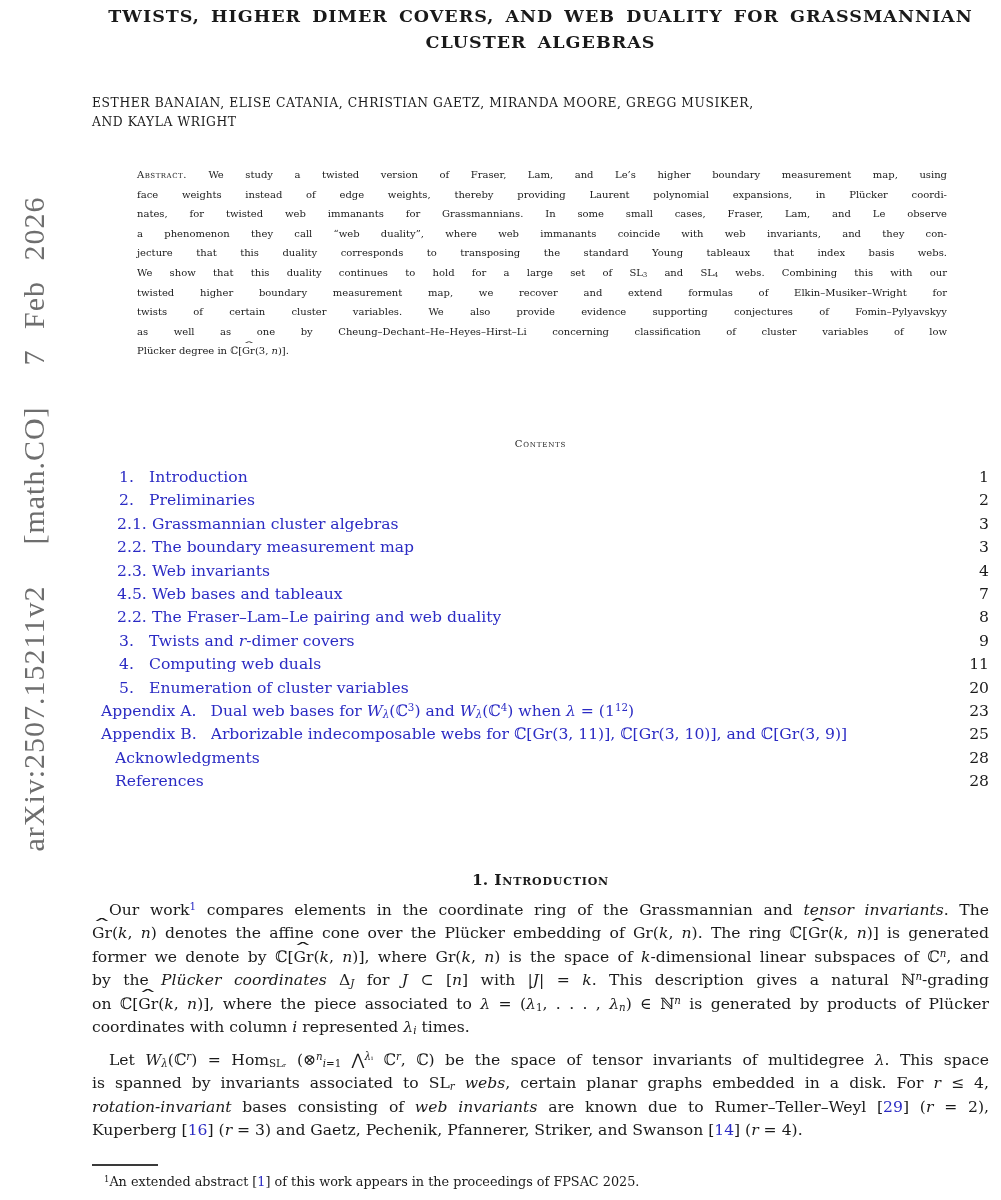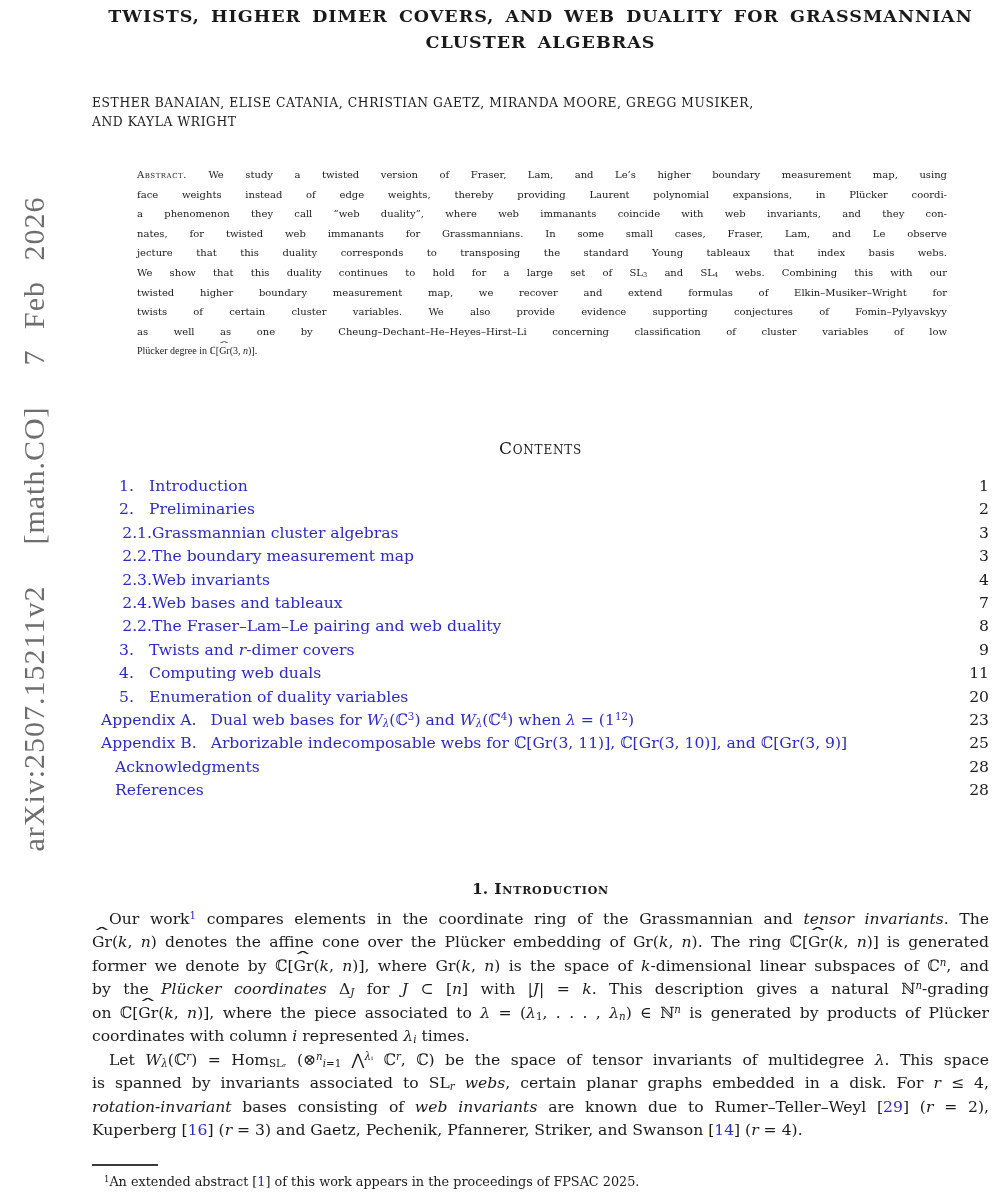--- a/index.html
+++ b/index.html
@@ -24,48 +24,48 @@
   .authors{
     margin-top:39px; text-align:left; font-size:12.3px; letter-spacing:0.6px;
     line-height:19px;
   }
   
   .abstract{
     margin-top:33px; margin-left:45px; width:810px;
     font-size:10px; line-height:19.6px;
   }
   .abs-line{text-align:justify; text-align-last:justify; height:19.6px; overflow:visible;}
-  .abs-line.last{text-align-last:left;font-family:Liberation Serif, serif;}
+  .abs-line.last{text-align-last:left;}
   .sc-label{font-variant:small-caps; letter-spacing:0.5px;}
   
   .toc-heading{
     margin-top:77px; text-align:center; font-variant:small-caps;
-    font-size:17px; letter-spacing:0.8px;
+    font-size:10px; letter-spacing:0.8px;
   }
   .toc{margin-top:17px; font-size:15.6px;}
   .toc-row{display:flex; line-height:23.4px; white-space:nowrap; cursor:pointer;}
   .toc-row .lbl{overflow:hidden;}
   .n-sec{margin-left:27px; width:30px; flex:0 0 auto;}
-  .n-sub{margin-left:25px; width:35px; flex:0 0 auto;text-align:right;}
+  .n-sub{margin-left:25px; width:35px; flex:0 0 auto;}
   .n-app{margin-left:9px; margin-right:14px; flex:0 0 auto;}
   .n-plain{margin-left:23px; width:0; flex:0 0 auto;}
   .toc-fill{flex:1 1 auto;}
   .toc-page{color:#1a1a1a; flex:0 0 auto; text-align:right; min-width:20px;}
   .blue, .toc-row .num, .toc-row .lbl{color:#2b2bc4;}
   
   .sec-heading{
     margin-top:76px; text-align:center; font-size:15.5px;font-weight:bold;
   }
   .sec-heading .sc{font-variant:small-caps; letter-spacing:0.8px;}
   .sec-heading .num{margin-right:6px;}
   .body{margin-top:10px; font-size:15.6px; line-height:23.5px;}
   .body-line{text-align:justify; text-align-last:justify; height:23.5px;}
   .body-line.first{text-indent:17px;}
   .body-line.last{text-align-last:left;}
-  .para2{}
+  .para2{margin-top:9px;}
   sup{font-size:0.66em; line-height:0; vertical-align:0.5em;}
   sub{font-size:0.66em; line-height:0; vertical-align:-0.2em;}
   i{font-style:italic;}
   
   .hat{position:relative; display:inline-block;}
   .hat::before{
     content:"ˆ"; position:absolute; left:50%; top:-0.52em;
     transform:translateX(-50%) scaleX(2.6); font-style:normal;
   }
   
@@ -87,22 +87,22 @@
     </div>
 
     <div class="authors">
       <div>ESTHER BANAIAN, ELISE CATANIA, CHRISTIAN GAETZ, MIRANDA MOORE, GREGG MUSIKER,</div>
       <div>AND KAYLA WRIGHT</div>
     </div>
 
     <div class="abstract" id="abstract-lines">
         <div class="abs-line"><span class="sc-label">Abstract.</span> We study a twisted version of Fraser, Lam, and Le’s higher boundary measurement map, using</div>
         <div class="abs-line">face weights instead of edge weights, thereby providing Laurent polynomial expansions, in Plücker coordi-</div>
+        <div class="abs-line">nates, for twisted web immanants for Grassmannians.  In some small cases, Fraser, Lam, and Le observe</div>
         <div class="abs-line">a phenomenon they call “web duality”, where web immanants coincide with web invariants, and they con-</div>
-        <div class="abs-line">nates, for twisted web immanants for Grassmannians.  In some small cases, Fraser, Lam, and Le observe</div>
         <div class="abs-line">jecture that this duality corresponds to transposing the standard Young tableaux that index basis webs.</div>
         <div class="abs-line">We show that this duality continues to hold for a large set of SL<sub>3</sub> and SL<sub>4</sub> webs.  Combining this with our</div>
         <div class="abs-line">twisted higher boundary measurement map, we recover and extend formulas of Elkin–Musiker–Wright for</div>
         <div class="abs-line">twists of certain cluster variables.  We also provide evidence supporting conjectures of Fomin–Pylyavskyy</div>
         <div class="abs-line">as well as one by Cheung–Dechant–He–Heyes–Hirst–Li concerning classification of cluster variables of low</div>
         <div class="abs-line last">Plücker degree in ℂ[<span class="hat">Gr</span>(3, <i>n</i>)].</div>
       </div>
 
     <div class="toc-heading">Contents</div>
 
@@ -131,21 +131,21 @@
           <span class="toc-fill"></span>
           <span class="toc-page">3</span>
         </div>
         <div class="toc-row">
           <span class="num n-sub">2.3.</span>
           <span class="lbl">Web invariants</span>
           <span class="toc-fill"></span>
           <span class="toc-page">4</span>
         </div>
         <div class="toc-row">
-          <span class="num n-sub">2.4.</span>
+          <span class="num n-sub">4.5.</span>
           <span class="lbl">Web bases and tableaux</span>
           <span class="toc-fill"></span>
           <span class="toc-page">7</span>
         </div>
         <div class="toc-row">
           <span class="num n-sub">2.2.</span>
           <span class="lbl">The Fraser–Lam–Le pairing and web duality</span>
           <span class="toc-fill"></span>
           <span class="toc-page">8</span>
         </div>
@@ -156,21 +156,21 @@
           <span class="toc-page">9</span>
         </div>
         <div class="toc-row">
           <span class="num n-sec">4.</span>
           <span class="lbl">Computing web duals</span>
           <span class="toc-fill"></span>
           <span class="toc-page">11</span>
         </div>
         <div class="toc-row">
           <span class="num n-sec">5.</span>
-          <span class="lbl">Enumeration of duality variables</span>
+          <span class="lbl">Enumeration of cluster variables</span>
           <span class="toc-fill"></span>
           <span class="toc-page">20</span>
         </div>
         <div class="toc-row">
           <span class="num n-app">Appendix A.</span>
           <span class="lbl">Dual web bases for <i>W</i><sub><i>λ</i></sub>(ℂ<sup>3</sup>) and <i>W</i><sub><i>λ</i></sub>(ℂ<sup>4</sup>) when <i>λ</i> = (1<sup>12</sup>)</span>
           <span class="toc-fill"></span>
           <span class="toc-page">23</span>
         </div>
         <div class="toc-row">

